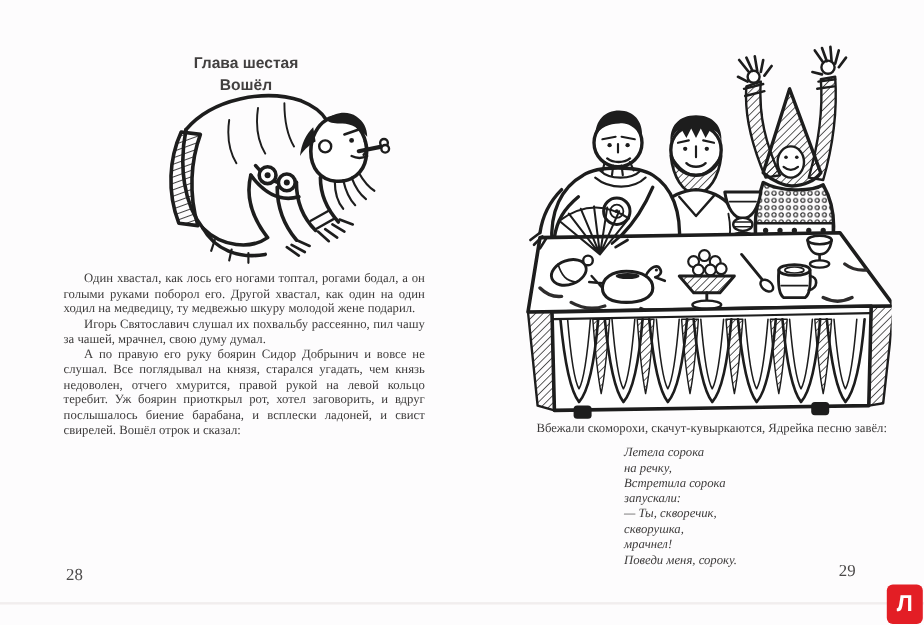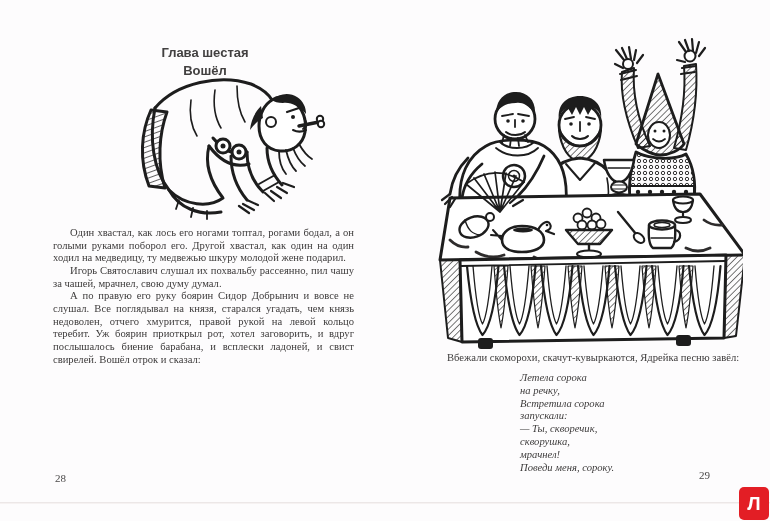--- a/index.html
+++ b/index.html
@@ -23,21 +23,21 @@
   }
   .illus-left { position:absolute; left:135px; top:60px; }
   .bodytext {
     position:absolute; left:53px; top:227px; width:301px;
     font-size:10.6px; line-height:12.65px;
     text-align:justify;
     hyphens:auto; -webkit-hyphens:auto;
   }
   .bodytext p { text-indent:17px; }
   .pagenum {
-    position:absolute; font-size:11px; color:#4a4848;
+    position:absolute; font-size:14px; color:#4a4848;
     font-family:"Liberation Serif", serif;
   }
   .pagenum.pn-left  { left:55px;  top:472px; }
   .pagenum.pn-right { left:699px; top:469px;text-align:right; }
 
   
   .illus-right { position:absolute; left:438px; top:8px; }
   .caption {
     position:absolute; left:447px; top:352px; width:320px;
     font-size:10.6px; white-space:nowrap; color:#3d3b3b;

